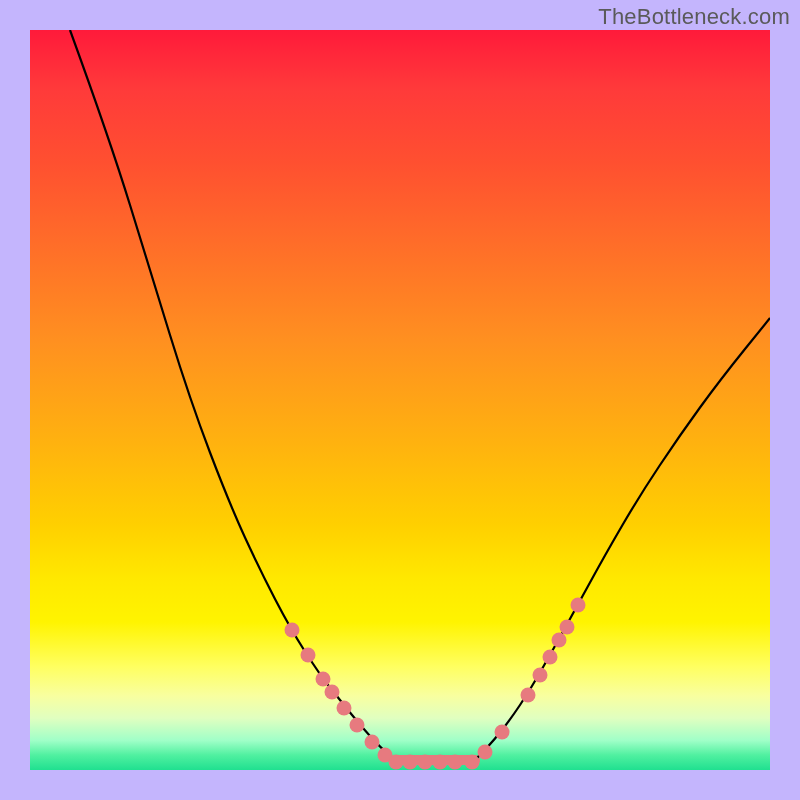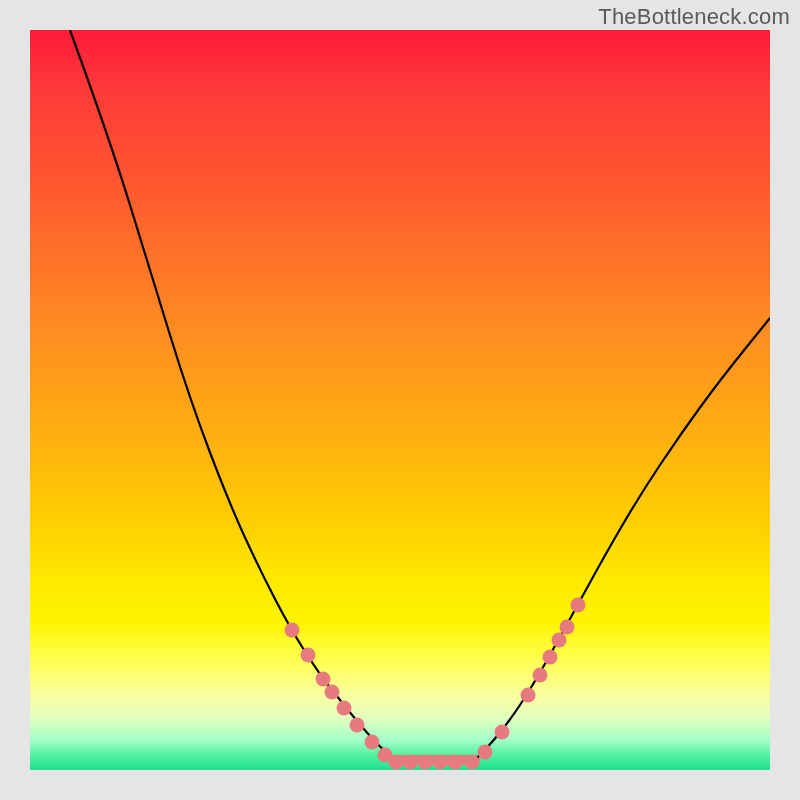--- a/index.html
+++ b/index.html
@@ -7,21 +7,21 @@
     padding: 0;
     background: #000;
     width: 800px;
     height: 800px;
     overflow: hidden;
   }
   .chart-container {
     position: relative;
     width: 800px;
     height: 800px;
-    background: #e5e5e5;
+    background: #c4b5fd;
   }
   .plot-area {
     position: absolute;
     left: 30px;
     top: 30px;
     width: 740px;
     height: 740px;
     background: linear-gradient(to bottom,
       #ff1a3a 0%,
       #ff3a3a 8%,

